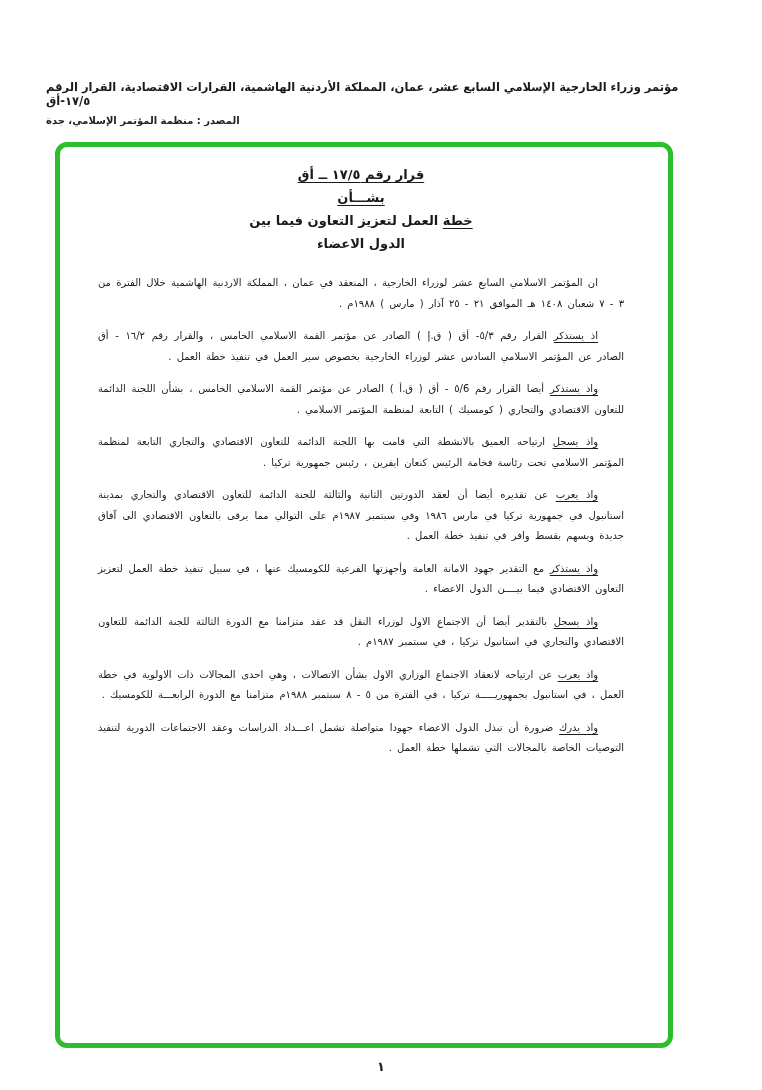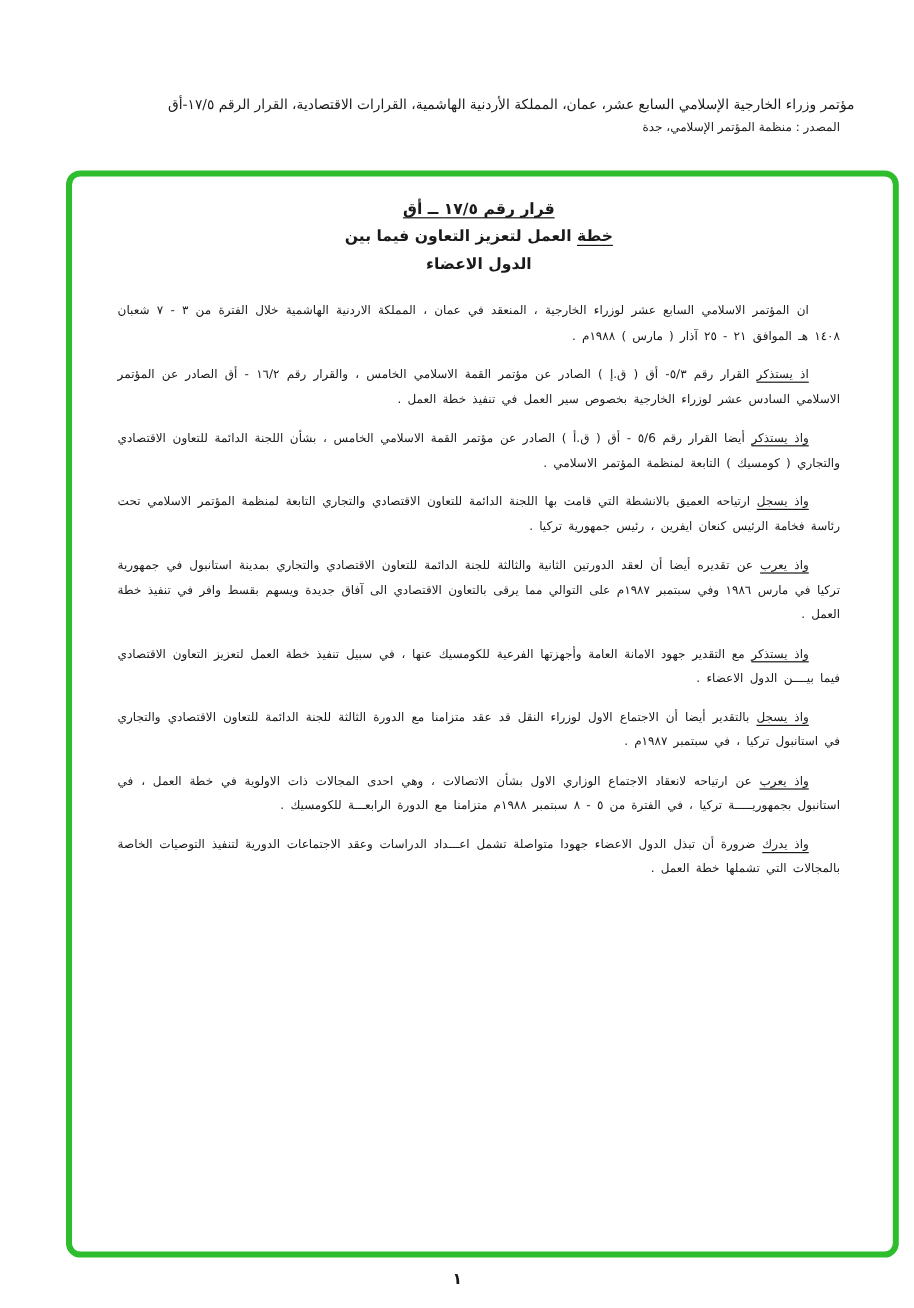--- a/index.html
+++ b/index.html
@@ -13,32 +13,32 @@
     overflow: hidden;
   }
 
   
   .page-header {
     position: absolute;
     top: 80px;
     right: 50px;
     left: 46px;
     direction: rtl;
-    text-align: right;
-    font-weight: normal;
+    text-align: left;
+    font-weight: bold;
   }
   .header-line1 { font-size: 11.5px; letter-spacing: 0; }
   .header-line2 { font-size: 10px; margin-top: 7px; padding-right: 12px; color: #222; }
 
   
   .doc-frame {
     position: absolute;
     left: 55px;
     top: 142px;
-    width: 694px;
+    width: 618px;
     height: 906px;
     border: 5px solid #2dbd2d;
     border-radius: 12px;
     background: #ffffff;
     padding: 16px 44px 18px 38px;
     direction: rtl;
     overflow: hidden;
   }
 
   .title-block {
@@ -80,20 +80,21 @@
 
 <div class="page-header">
   <div class="header-line1">مؤتمر وزراء الخارجية الإسلامي السابع عشر، عمان، المملكة الأردنية الهاشمية، القرارات الاقتصادية، القرار الرقم ١٧/٥-أق</div>
   <div class="header-line2">المصدر :  منظمة المؤتمر الإسلامي، جدة</div>
 </div>
 
 <div class="doc-frame">
 
   <div class="title-block">
     <span class="title-line u">قرار رقم ١٧/٥ ــ أق</span>
+    <span class="title-line u">بشـــأن</span>
     <span class="title-line"><span class="u">خطة</span><span> العمل لتعزيز التعاون فيما بين</span></span>
     <span class="title-line">الدول الاعضاء</span>
   </div>
 
   <div class="para"><span class="lead"></span><span>ان المؤتمر الاسلامي السابع عشر لوزراء الخارجية ، المنعقد في عمان ، المملكة الاردنية الهاشمية خلال الفترة من ٣ - ٧ شعبان ١٤٠٨ هـ الموافق ٢١ - ٢٥ آذار ( مارس ) ١٩٨٨م .</span></div>
 
   <div class="para"><span class="lead">اذ يستذكر</span><span> القرار رقم ٥/٣- أق ( ق.إ ) الصادر عن مؤتمر القمة الاسلامي الخامس ، والقرار رقم ١٦/٢ - أق الصادر عن المؤتمر الاسلامي السادس عشر لوزراء الخارجية بخصوص سير العمل في تنفيذ خطة العمل .</span></div>
 
   <div class="para"><span class="lead">واذ يستذكر</span><span> أيضا القرار رقم ٥/6 - أق ( ق.أ ) الصادر عن مؤتمر القمة الاسلامي الخامس ، بشأن اللجنة الدائمة للتعاون الاقتصادي والتجاري ( كومسيك ) التابعة لمنظمة المؤتمر الاسلامي .</span></div>
 

